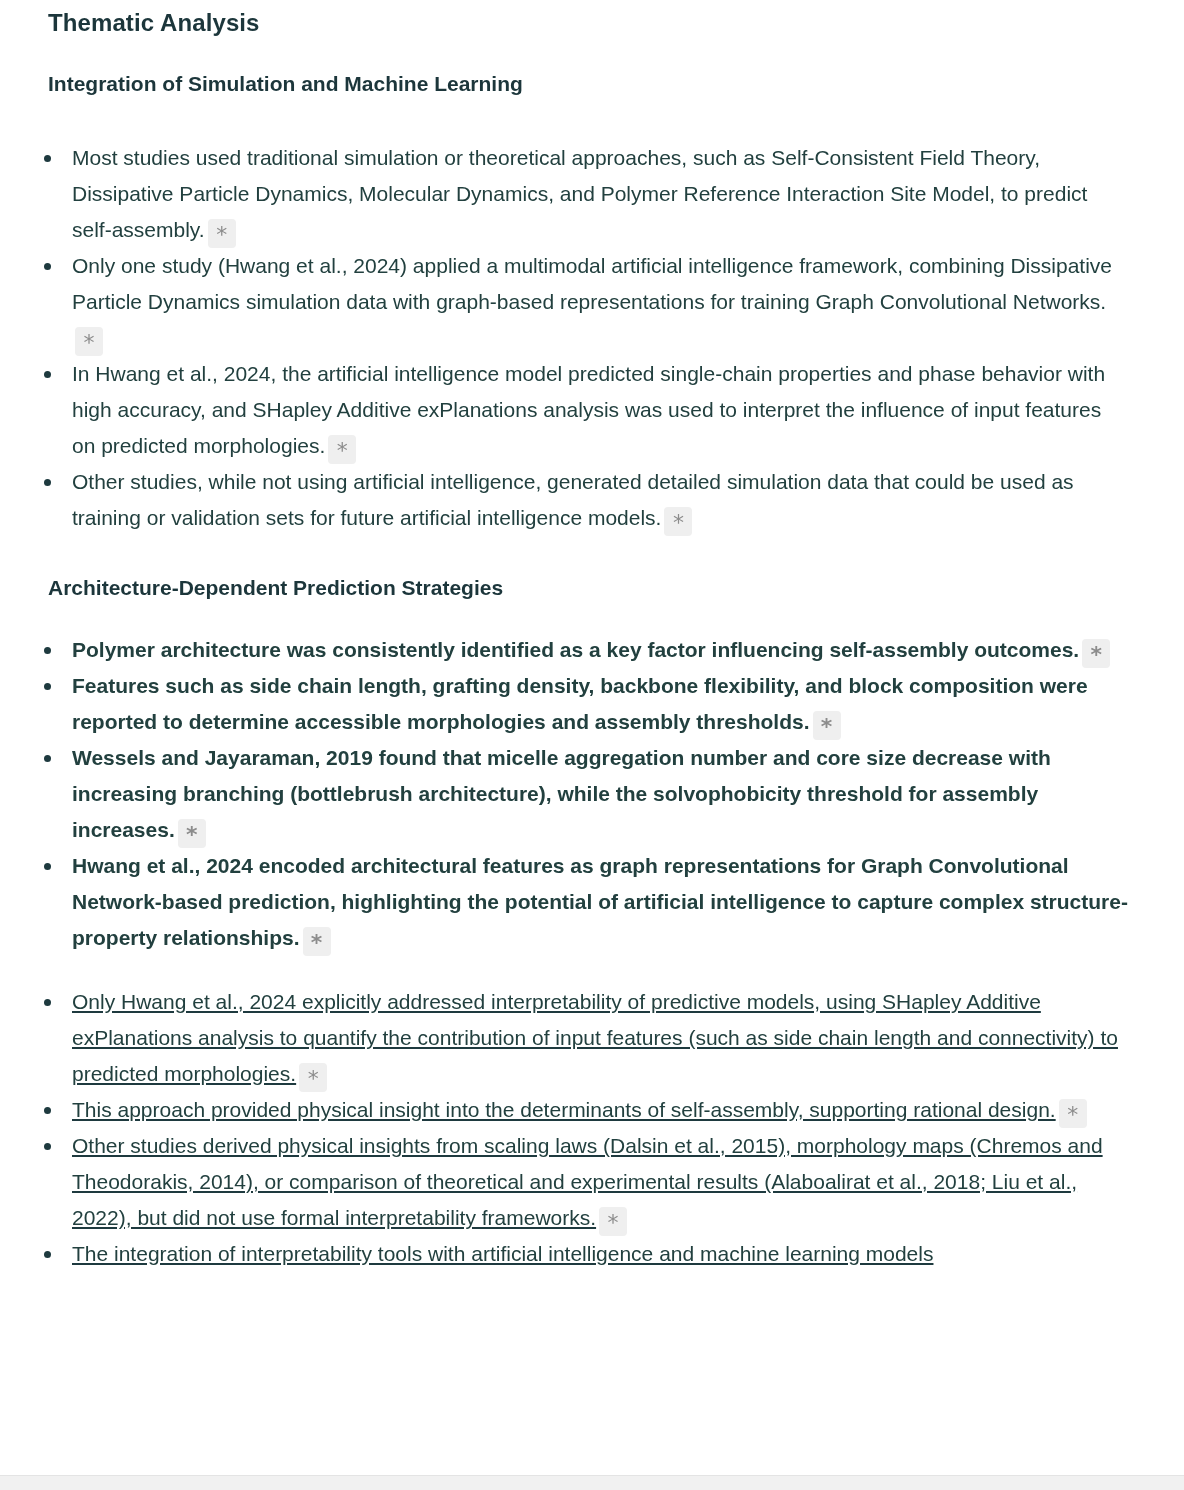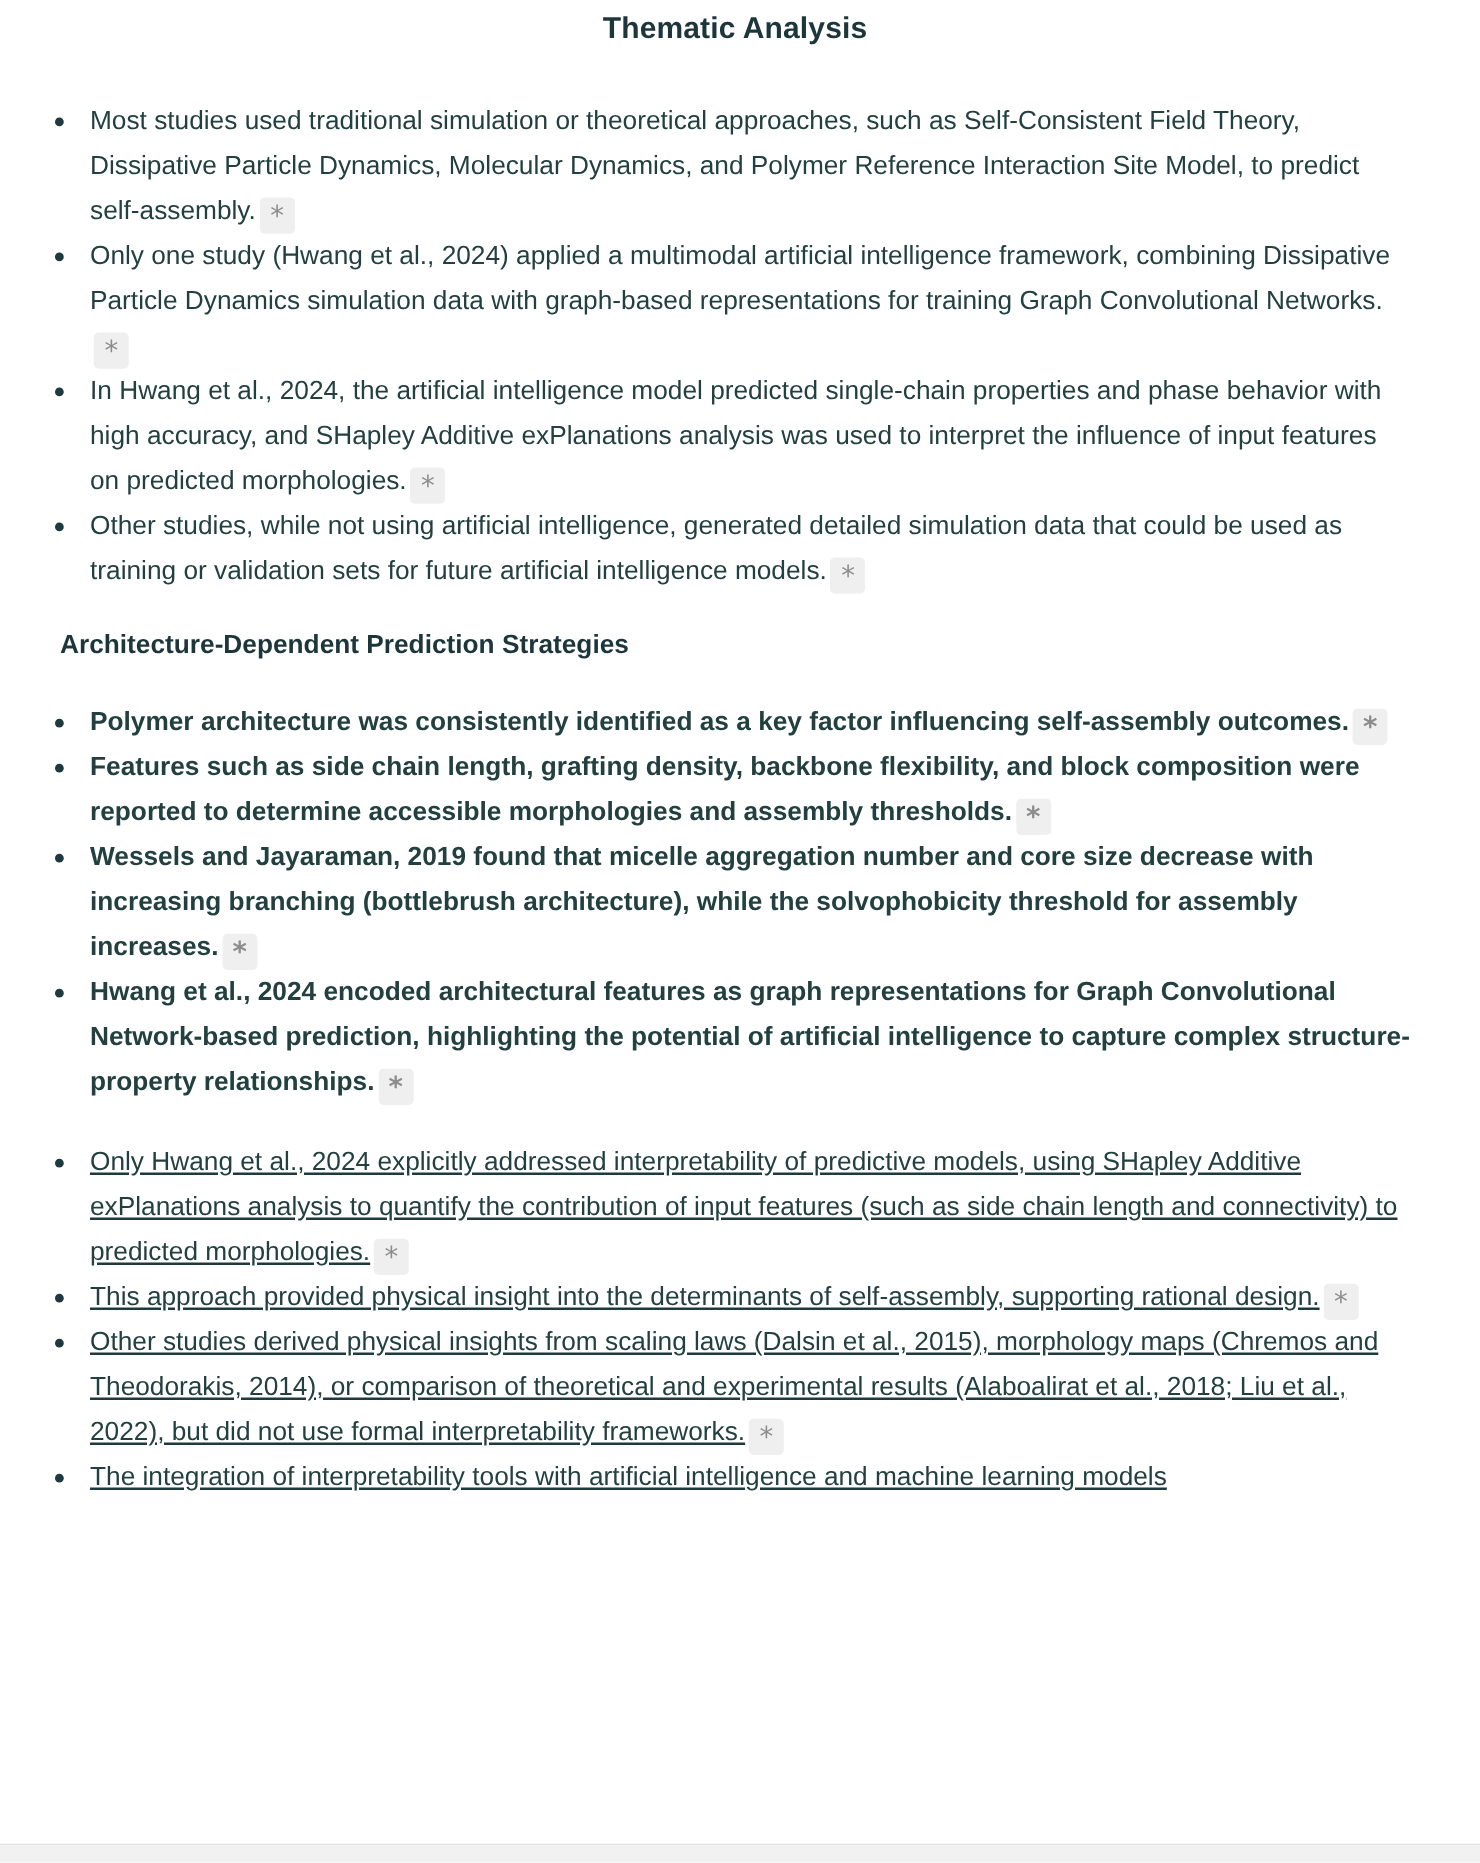--- a/index.html
+++ b/index.html
@@ -22,21 +22,20 @@
       width: 1080px;
     }
     h1.page-title {
       font-size: 24px;
       font-weight: 700;
       margin: 0;
       padding-top: 7px;
       line-height: 32px;
       color: #1c363b;
       letter-spacing: 0.1px;
-      text-align: center;
     }
     h2.section-title {
       font-size: 21px;
       font-weight: 700;
       margin: 0;
       line-height: 32px;
       color: #1c363b;
     }
     ul.bullets {
       list-style: none;
@@ -85,29 +84,30 @@
       border-top: 1px solid #e4e4e4;
     }
   </style>
 </head>
 <body>
 
 <div class="content">
   <h1 class="page-title">Thematic Analysis</h1>
 
   <section style="margin-top:29px;">
+    <h2 class="section-title">Integration of Simulation and Machine Learning</h2>
     <ul class="bullets" style="margin-top:40px;">
       <li><span>Most studies used traditional simulation or theoretical approaches, such as Self-Consistent Field Theory, Dissipative Particle Dynamics, Molecular Dynamics, and Polymer Reference Interaction Site Model, to predict self-assembly.</span><span class="cite">*</span></li>
       <li><span>Only one study (Hwang et al., 2024) applied a multimodal artificial intelligence framework, combining Dissipative Particle Dynamics simulation data with graph-based representations for training Graph Convolutional Networks.</span><span class="cite">*</span></li>
       <li><span>In Hwang et al., 2024, the artificial intelligence model predicted single-chain properties and phase behavior with high accuracy, and SHapley Additive exPlanations analysis was used to interpret the influence of input features on predicted morphologies.</span><span class="cite">*</span></li>
       <li><span>Other studies, while not using artificial intelligence, generated detailed simulation data that could be used as training or validation sets for future artificial intelligence models.</span><span class="cite">*</span></li>
     </ul>
   </section>
 
-  <section style="margin-top:25px;">
+  <section style="margin-top:36px;">
     <h2 class="section-title">Architecture-Dependent Prediction Strategies</h2>
     <ul class="bullets" style="margin-top:28px;font-weight:bold;">
       <li><span>Polymer architecture was consistently identified as a key factor influencing self-assembly outcomes.</span><span class="cite">*</span></li>
       <li><span>Features such as side chain length, grafting density, backbone flexibility, and block composition were reported to determine accessible morphologies and assembly thresholds.</span><span class="cite">*</span></li>
       <li><span>Wessels and Jayaraman, 2019 found that micelle aggregation number and core size decrease with increasing branching (bottlebrush architecture), while the solvophobicity threshold for assembly increases.</span><span class="cite">*</span></li>
       <li><span>Hwang et al., 2024 encoded architectural features as graph representations for Graph Convolutional Network-based prediction, highlighting the potential of artificial intelligence to capture complex structure-property relationships.</span><span class="cite">*</span></li>
     </ul>
   </section>
 
   <section style="margin-top:28px;">

